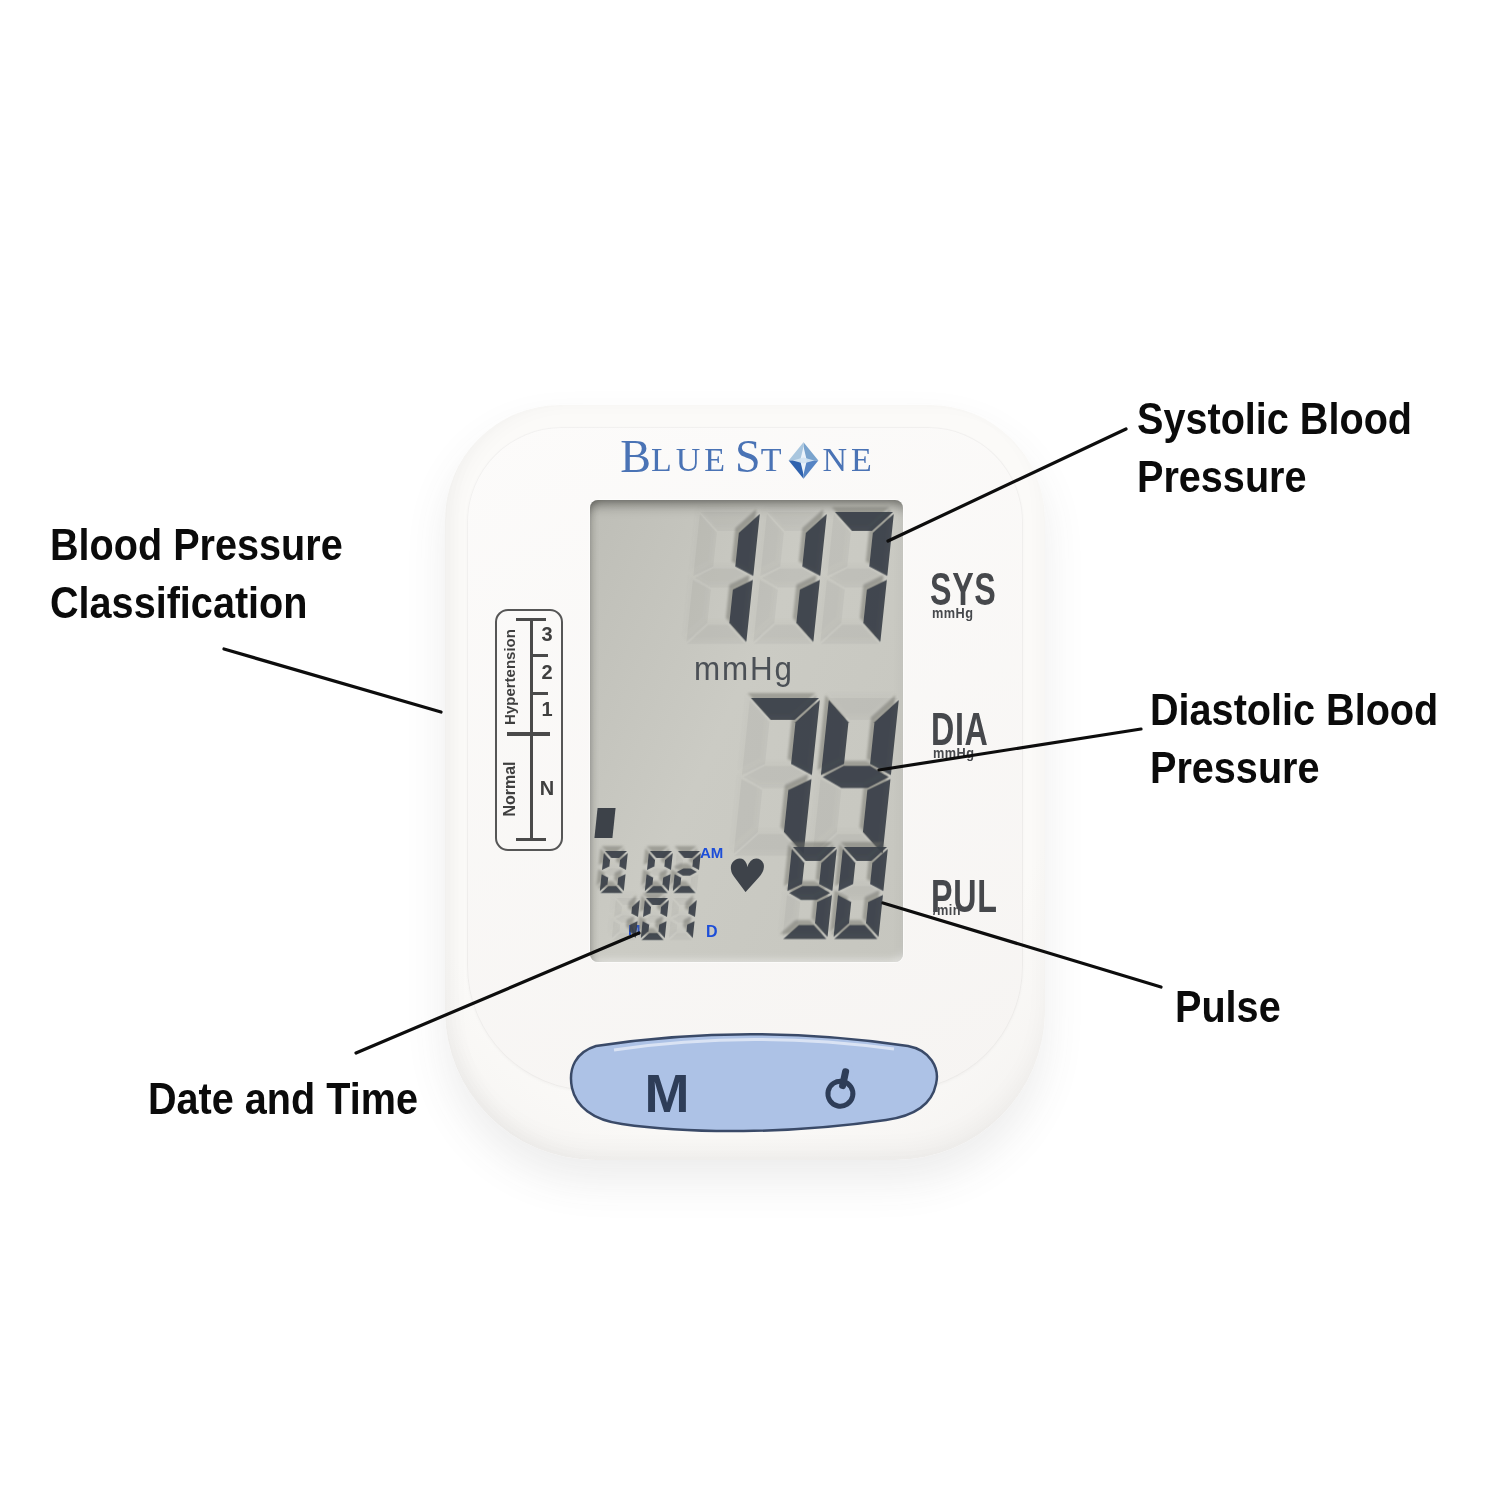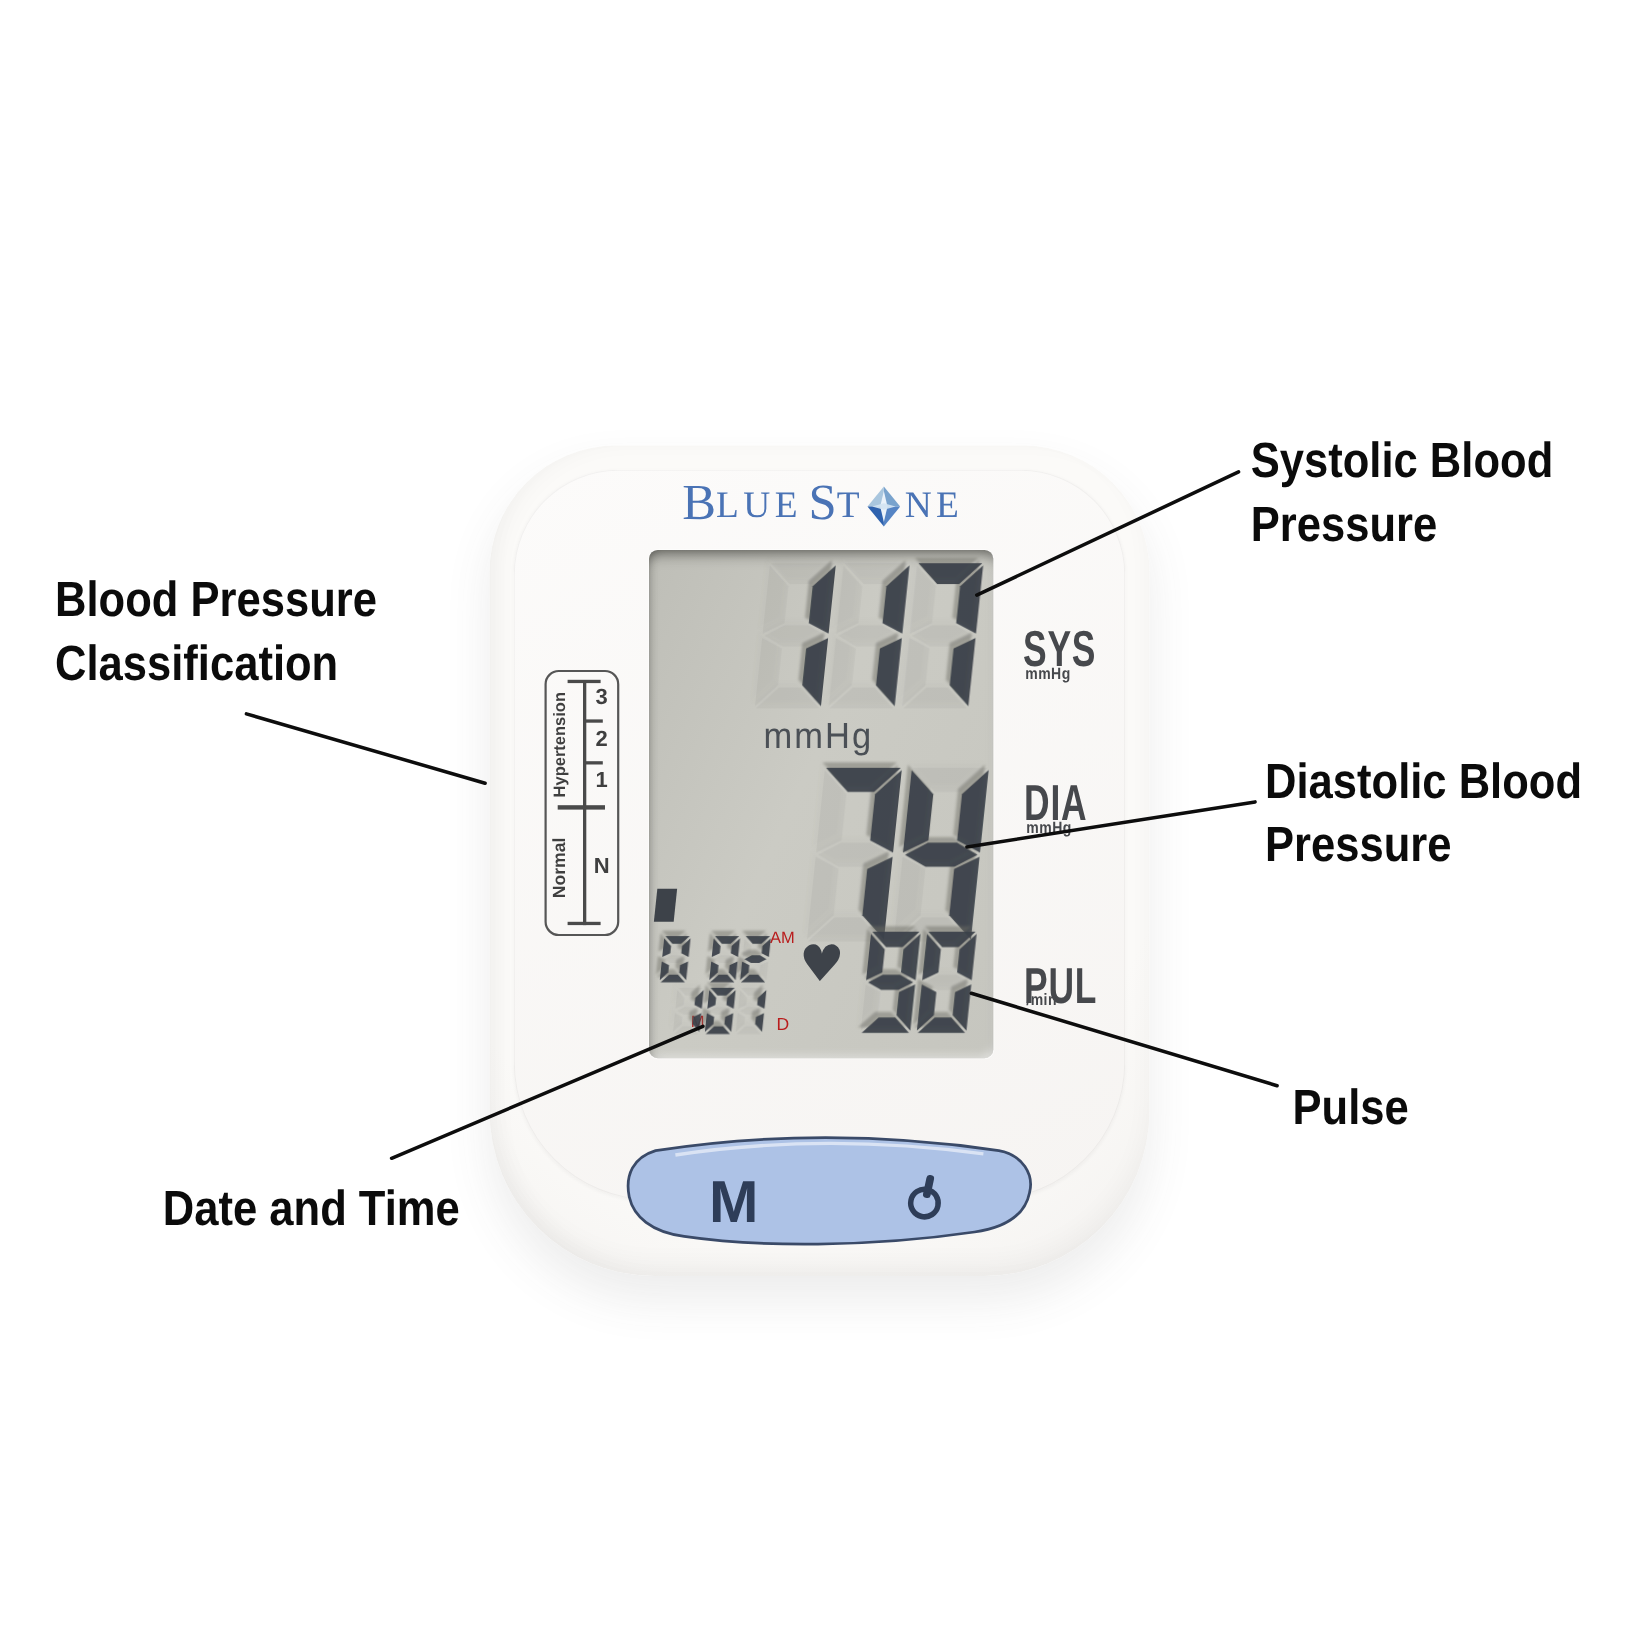--- a/index.html
+++ b/index.html
@@ -28,21 +28,21 @@
 
   
   .lcd{position:absolute;left:590px;top:500px;width:313px;height:462px;z-index:2;border-radius:8px;
        background:linear-gradient(115deg,#bebeb7,#cbcbc4 45%,#c6c6bf);
        box-shadow:inset 0 10px 13px -7px rgba(25,25,22,.6),
                   inset 6px 0 10px -7px rgba(25,25,22,.35),
                   inset -4px -7px 10px -7px rgba(255,255,255,.75),
                   0 0 0 1px rgba(255,255,255,.55);}
   .lcd-unit{position:absolute;left:694px;top:650px;z-index:3;font-size:33px;color:#4b5056;
             letter-spacing:2px;transform:scaleX(.95);transform-origin:left top;}
-  .lcd-small{position:absolute;z-index:3;font-weight:normal;color:#b91c1c;}
+  .lcd-small{position:absolute;z-index:3;font-weight:bold;color:#1d4ed8;}
   .am{left:700px;top:844px;font-size:15px;}
   .m-mark{left:628px;top:921px;font-size:15px;}
   .d-mark{left:706px;top:923px;font-size:16px;}
   .heart{position:absolute;left:726px;top:849px;z-index:3;font-size:46px;color:#3e434a;
          transform:skewX(-4deg);font-family:"DejaVu Sans",sans-serif;}
   .mem-ind{position:absolute;left:596px;top:808px;width:18px;height:30px;z-index:3;
            background:#3d4249;transform:skewX(-6deg);}
 
   
   .side-label{position:absolute;z-index:2;font-weight:bold;color:#46484c;font-size:46px;

